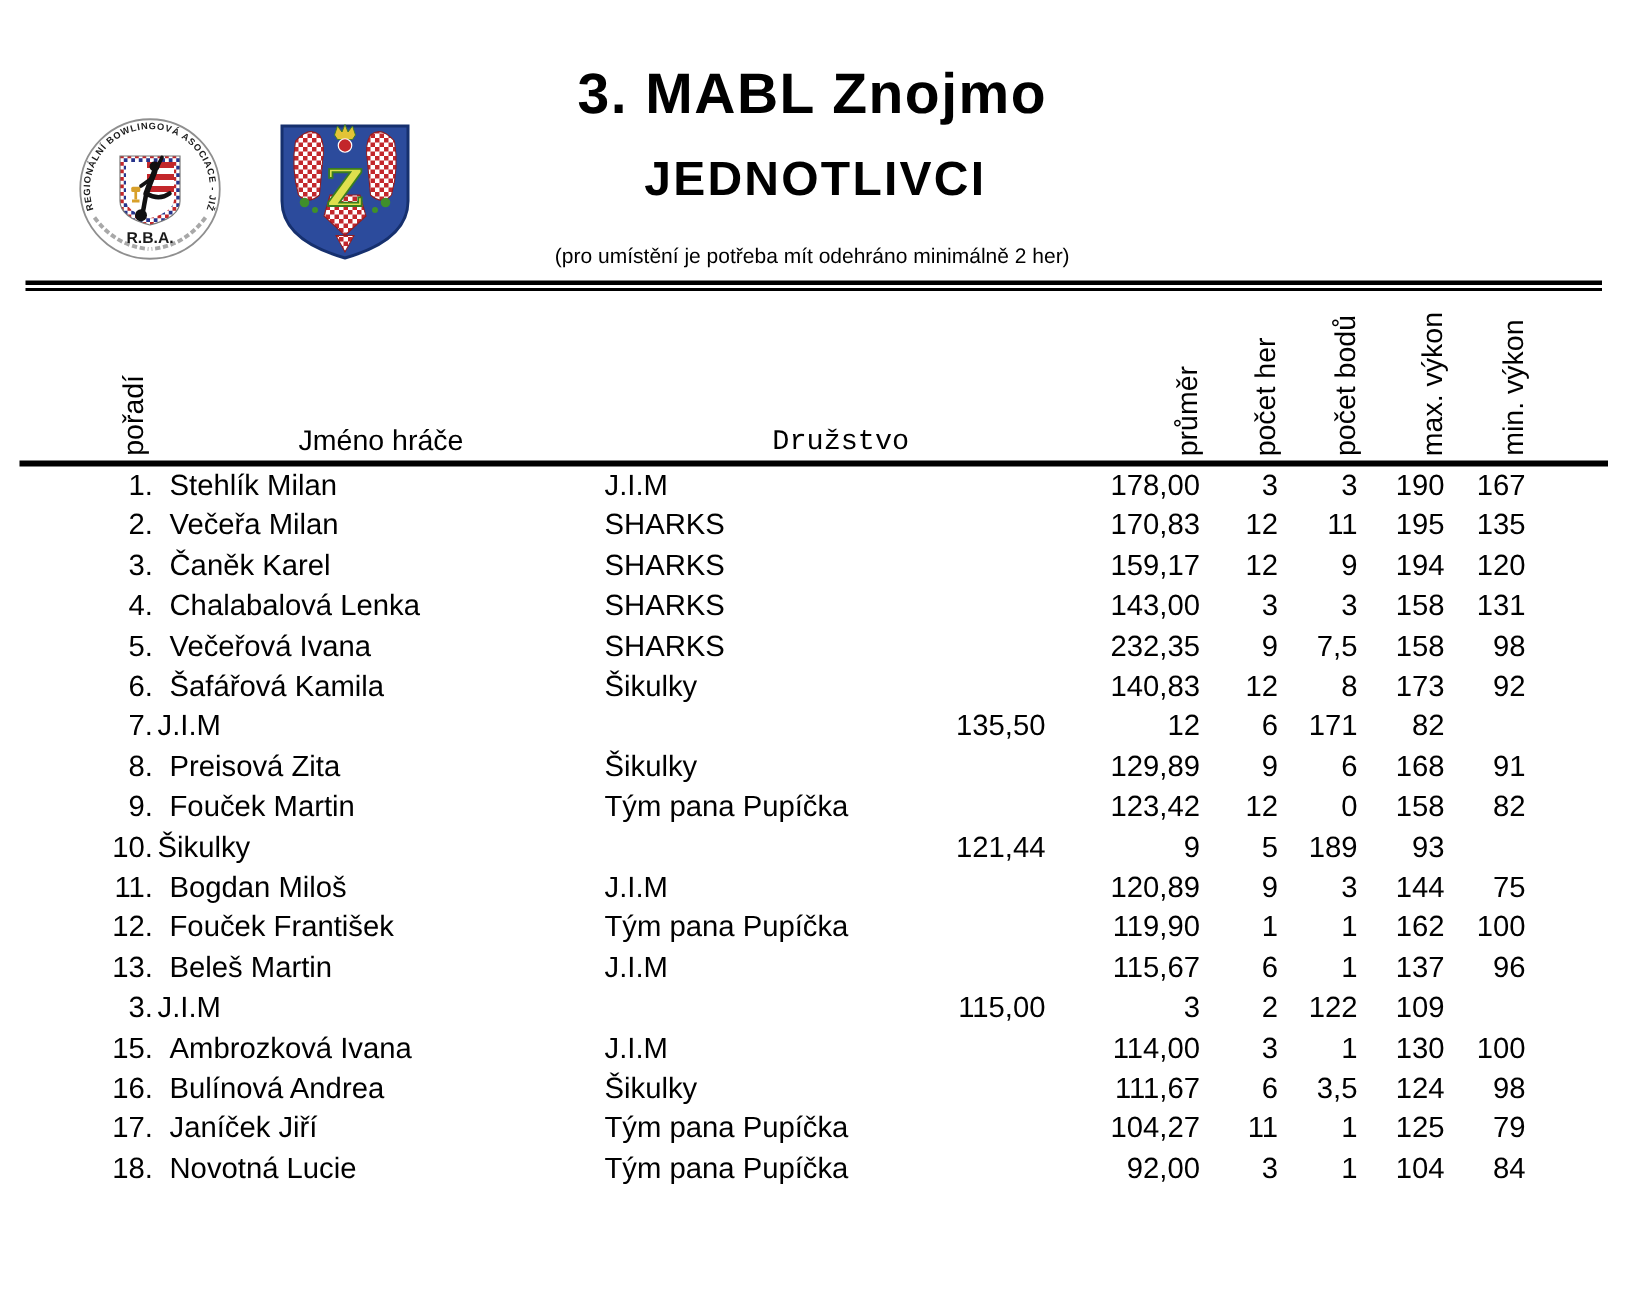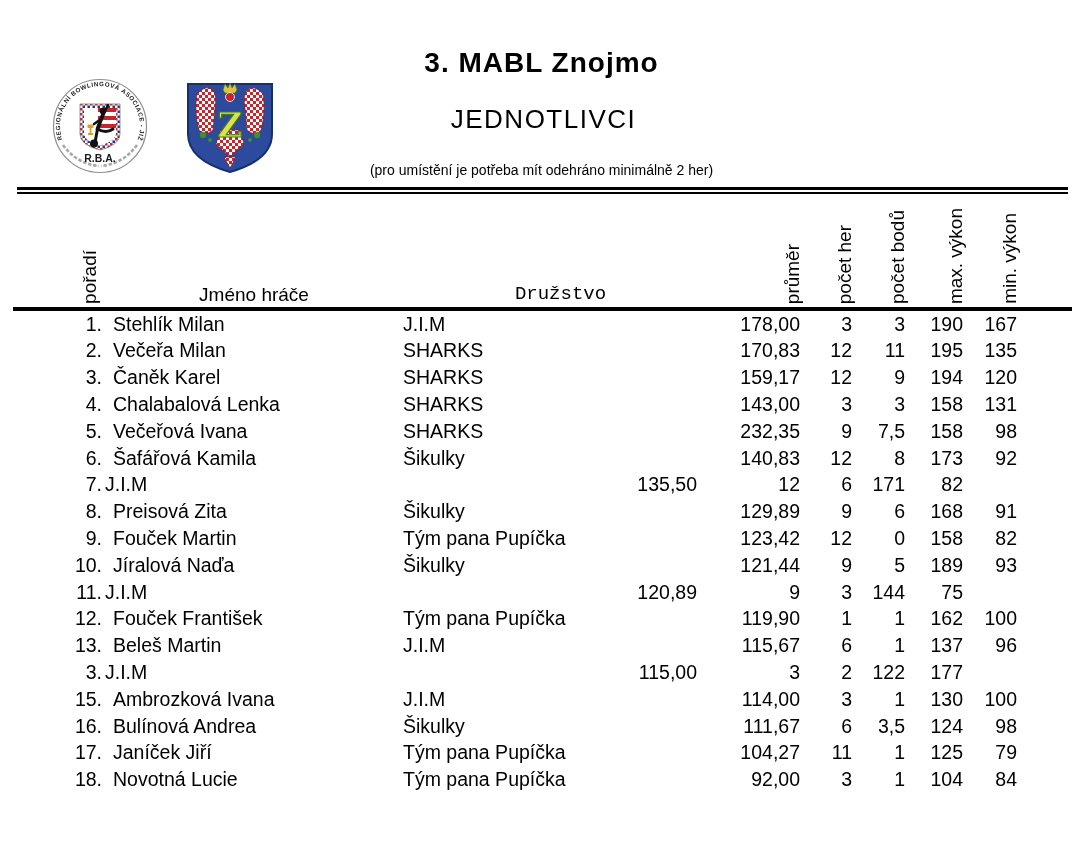--- a/index.html
+++ b/index.html
@@ -5,22 +5,22 @@
   html,body { margin:0; padding:0; background:#ffffff; }
   .page {
     position:relative; width:1083px; height:867px; background:#fff;
     font-family:"Liberation Sans", sans-serif; color:#000; overflow:hidden;
   }
   
   .header { position:relative; height:187px; }
   .logo-rba  { position:absolute; left:50px;  top:78px; width:100px; height:98px; }
   .logo-znojmo { position:absolute; left:184px; top:80px; width:92px; height:96px; }
   .titles { position:absolute; left:0; right:0; top:44px; text-align:center; }
-  .title { margin:0; font-size:28px; font-weight:bold; letter-spacing:1px; line-height:38px; }
-  .subtitle { margin:24px 0 0 4px; font-size:26px; font-weight:400; letter-spacing:1.5px; line-height:26px; }
+  .title { margin:0; font-size:38px; font-weight:bold; letter-spacing:1px; line-height:38px; }
+  .subtitle { margin:24px 0 0 4px; font-size:32px; font-weight:700; letter-spacing:1.5px; line-height:26px; }
   .note { margin-top:30px; font-size:14px; line-height:16px; }
   
   .double-rule { margin-left:17px; width:1051px; height:2px;
                  border-top:3px solid #000; border-bottom:2px solid #000; }
   .thick-rule  { margin-left:13px; width:1059px; height:0; border-top:4px solid #000; }
   
   .table { --cols:105px 298px 297px 103px 52px 53px 58px 54px; }
   .thead { display:grid; grid-template-columns:var(--cols); height:113px; align-items:end; }
   .th { font-size:19px; line-height:1; white-space:nowrap; }
   .th-rot { writing-mode:vertical-rl; transform:rotate(180deg);
@@ -219,30 +219,30 @@
           <div class="td td-name">Fouček Martin</div>
           <div class="td td-team">Tým pana Pupíčka</div>
           <div class="td td-average">123,42</div>
           <div class="td td-games">12</div>
           <div class="td td-points">0</div>
           <div class="td td-max">158</div>
           <div class="td td-min">82</div>
         </div>
         <div class="tr">
           <div class="td td-rank">10.</div>
-          <div class="td td-name">Jíralová Naďa</div>
           <div class="td td-team">Šikulky</div>
           <div class="td td-average">121,44</div>
           <div class="td td-games">9</div>
           <div class="td td-points">5</div>
           <div class="td td-max">189</div>
           <div class="td td-min">93</div>
         </div>
         <div class="tr">
           <div class="td td-rank">11.</div>
+          <div class="td td-name">Bogdan Miloš</div>
           <div class="td td-team">J.I.M</div>
           <div class="td td-average">120,89</div>
           <div class="td td-games">9</div>
           <div class="td td-points">3</div>
           <div class="td td-max">144</div>
           <div class="td td-min">75</div>
         </div>
         <div class="tr">
           <div class="td td-rank">12.</div>
           <div class="td td-name">Fouček František</div>
@@ -263,21 +263,21 @@
           <div class="td td-max">137</div>
           <div class="td td-min">96</div>
         </div>
         <div class="tr">
           <div class="td td-rank">3.</div>
           <div class="td td-team">J.I.M</div>
           <div class="td td-average">115,00</div>
           <div class="td td-games">3</div>
           <div class="td td-points">2</div>
           <div class="td td-max">122</div>
-          <div class="td td-min">177</div>
+          <div class="td td-min">109</div>
         </div>
         <div class="tr">
           <div class="td td-rank">15.</div>
           <div class="td td-name">Ambrozková Ivana</div>
           <div class="td td-team">J.I.M</div>
           <div class="td td-average">114,00</div>
           <div class="td td-games">3</div>
           <div class="td td-points">1</div>
           <div class="td td-max">130</div>
           <div class="td td-min">100</div>

